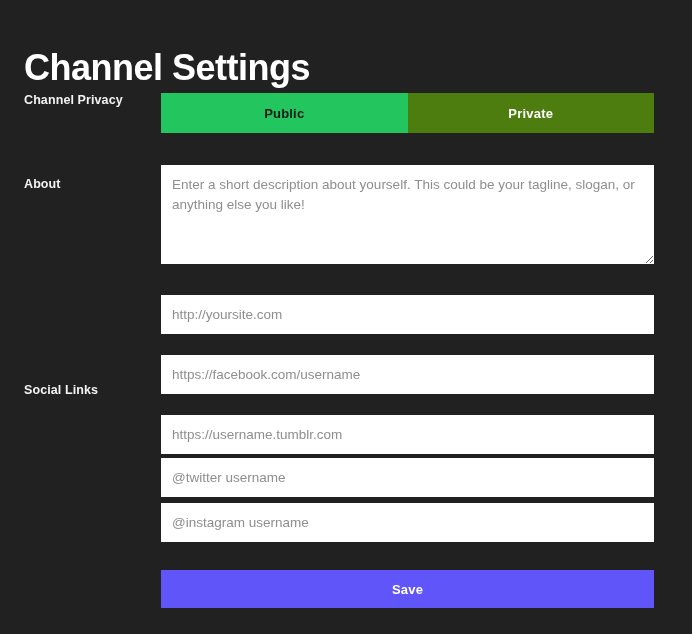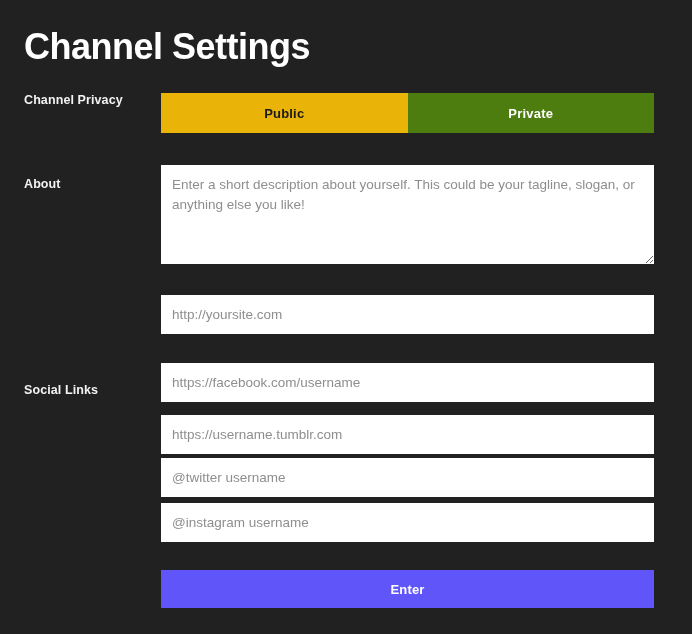--- a/index.html
+++ b/index.html
@@ -18,21 +18,21 @@
   .page {
     position: relative;
     width: 692px;
     height: 634px;
   }
 
   
   .page-title {
     position: absolute;
     left: 24px;
-    top: 0;
+    top: 21px;
     font-size: 36px;
     font-weight: bold;
     color: #ffffff;
     letter-spacing: -0.5px;
     line-height: 46px;
     white-space: nowrap;
   }
 
   
   .form-row {
@@ -77,21 +77,21 @@
     font-size: 13px;
     font-weight: bold;
     cursor: pointer;
     border: none;
     outline: none;
     font-family: "Liberation Sans", sans-serif;
     letter-spacing: 0.2px;
     padding: 0;
   }
   .toggle-btn.active {
-    background: #eab308;
+    background: #22c55e;
     color: #1a1a1a;
   }
   .toggle-btn.inactive {
     background: #4d7c0f;
     color: #ffffff;
   }
 
   
   .about-row { top: 165px; height: 100px; }
   .about-label-pos { top: 12px; }
@@ -130,21 +130,21 @@
     font-size: 13.5px;
     color: #333333;
   }
   .text-input::placeholder { color: #8e8e8e; opacity: 1; }
 
   .website-row { top: 295px; height: 39px; }
   .website-label-pos { top: 4px; }
 
   .social-row { top: 347px; }
   .social-label-pos { top: 0; margin-top: 36px; }
-  .social-input-0 { top: 16px; }
+  .social-input-0 { top: 8px; }
   .social-input-1 { top: 68px; }
   .social-input-2 { top: 104px; margin-top: 7px; }
   .social-input-3 { top: 156px; }
 
   
   .save-row { top: 570px; height: 38px; }
   .save-button {
     position: absolute;
     left: 161px;
     top: 0;
@@ -187,16 +187,16 @@
 
   <div class="form-row social-row">
     <div class="field-label social-label-pos">Social Links</div>
     <input class="text-input social-input-0" type="text" placeholder="https://facebook.com/username" style="">
     <input class="text-input social-input-1" type="text" placeholder="https://username.tumblr.com" style="">
     <input class="text-input social-input-2" type="text" placeholder="@twitter username" style="">
     <input class="text-input social-input-3" type="text" placeholder="@instagram username" style="">
   </div>
 
   <div class="form-row save-row">
-    <button class="save-button">Enter</button>
+    <button class="save-button">Save</button>
   </div>
 
 </div>
 
 </body></html>

